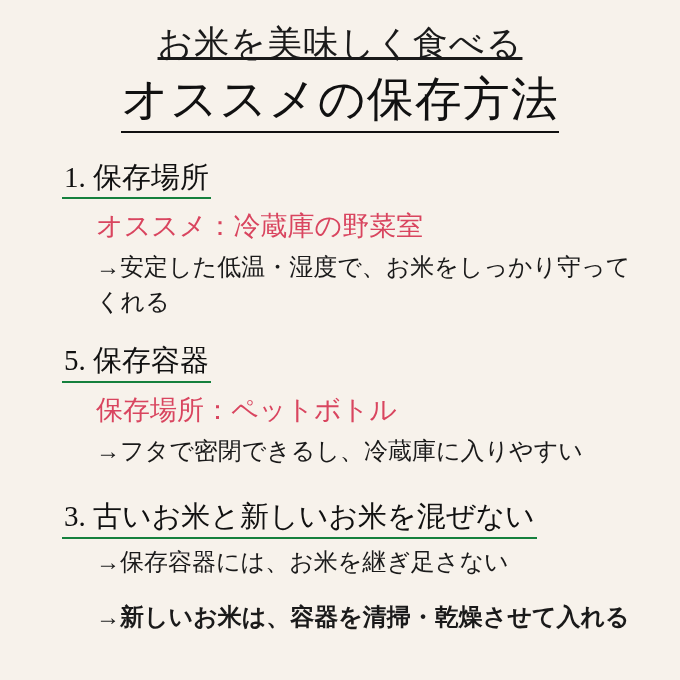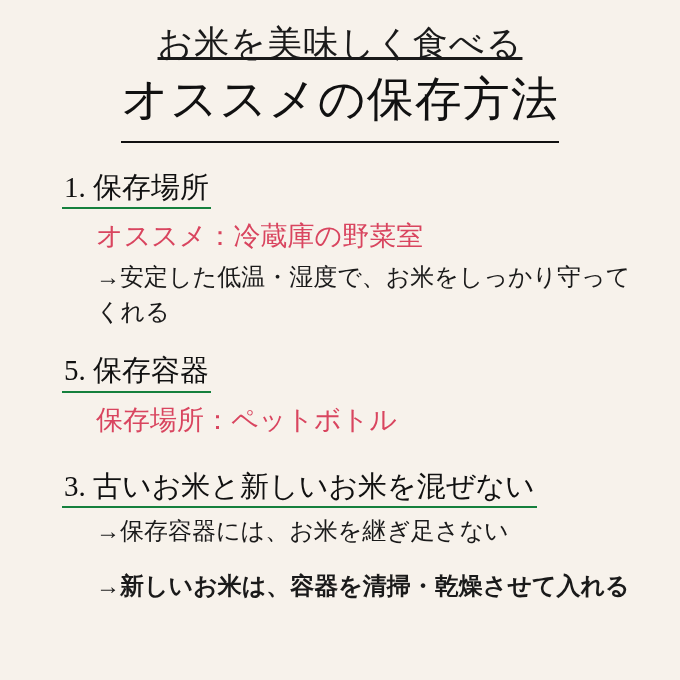--- a/index.html
+++ b/index.html
@@ -34,21 +34,21 @@
     text-decoration: underline;
   }
   .title-main {
     font-size: 47px;
     line-height: 1.25;
     letter-spacing: 1px;
     margin: 2px 0 0 0;
     color: #111;
     display: inline-block;
     border-bottom: 2px solid #111;
-    padding-bottom: 12px;
+    padding-bottom: 2px;
   }
   .content {
     margin-top: 26px;
   }
   .section {
     margin-bottom: 16px;
   }
   .section-heading {
     font-size: 29px;
     line-height: 1.3;
@@ -97,20 +97,21 @@
       <div class="section-heading">1. 保存場所</div>
       <div class="recommend">オススメ：冷蔵庫の野菜室</div>
       <div class="note">→安定した低温・湿度で、お米をしっかり守ってくれる</div>
     </div>
 
     <div class="gap-sm"></div>
 
     <div class="section">
       <div class="section-heading">5. 保存容器</div>
       <div class="recommend">保存場所：ペットボトル</div>
+      <div class="note">→フタで密閉できるし、冷蔵庫に入りやすい</div>
     </div>
 
     <div class="gap-md"></div>
 
     <div class="section wide">
       <div class="section-heading">3. 古いお米と新しいお米を混ぜない</div>
       <div class="note">→保存容器には、お米を継ぎ足さない</div>
       <div class="note tight">→新しいお米は、容器を清掃・乾燥させて入れる</div>
     </div>
 

